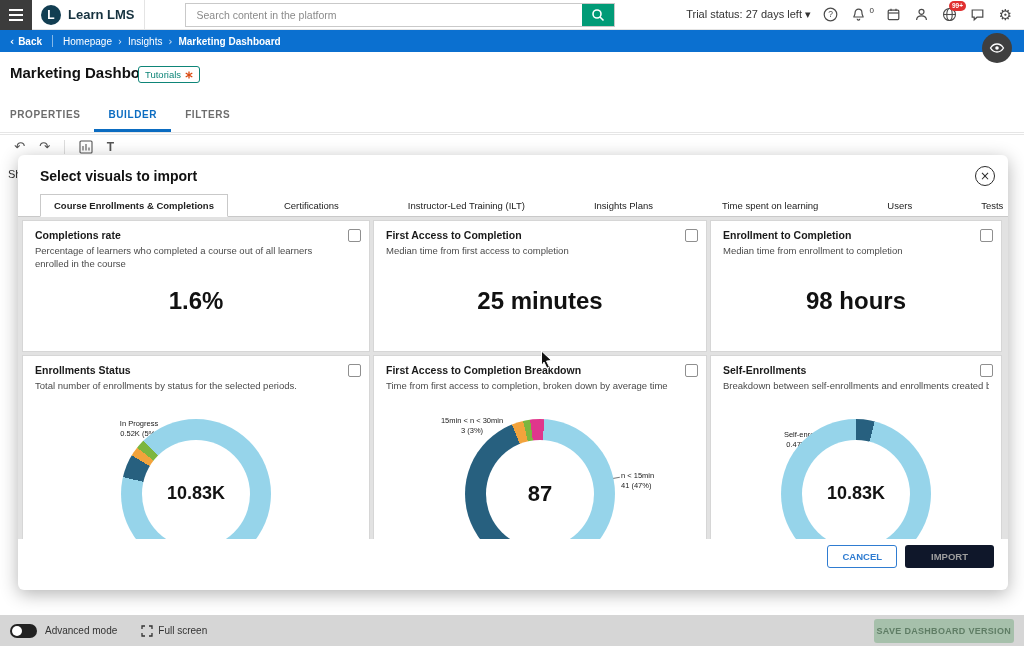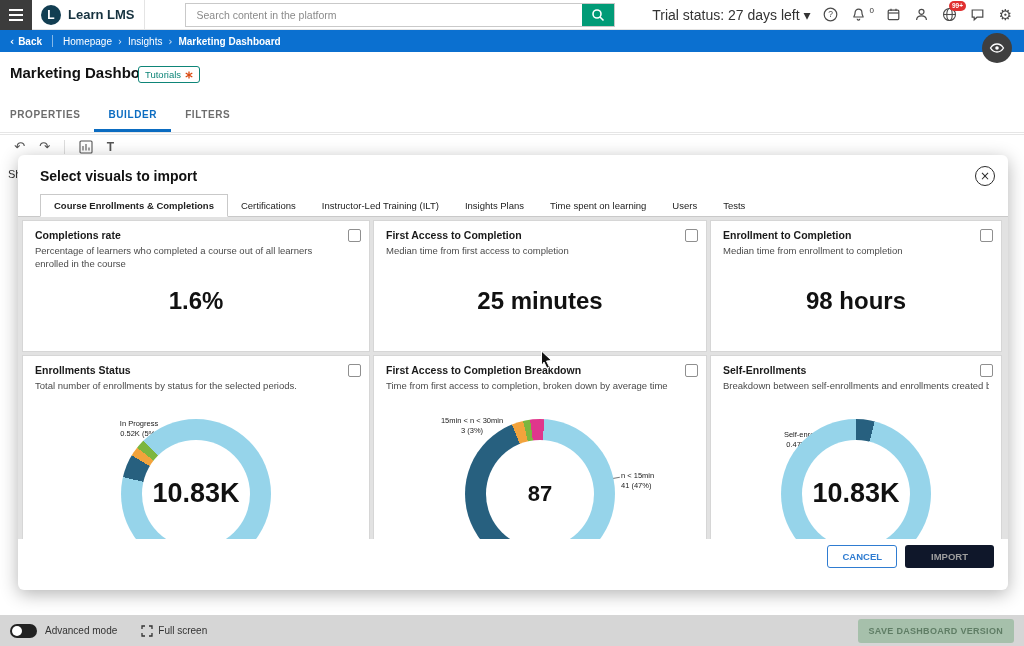--- a/index.html
+++ b/index.html
@@ -17,21 +17,21 @@
   .logo-circle { width:20px; height:20px; border-radius:50%; background:#123e52; color:#fff;
                  display:flex; align-items:center; justify-content:center; font-weight:bold; font-size:12px; }
   .logo-text { font-weight:bold; font-size:13px; color:#16323f; white-space:nowrap; }
   .tb-div { width:1px; align-self:stretch; background:#e4e4e4; }
   .search { margin-left:40px; width:430px; height:24px; border:1px solid #c9c9c9; display:flex; background:#fff; }
   .search input { flex:1; border:none; outline:none; font-size:10.5px; color:#333; padding:0 10px;
                   font-family:"Liberation Sans", sans-serif; }
   .search input::placeholder { color:#8a8a8a; }
   .search-btn { width:32px; background:#019b77; display:flex; align-items:center; justify-content:center; cursor:pointer; }
   .tb-right { margin-left:auto; display:flex; align-items:center; gap:11px; padding-right:10px; }
-  .trial { font-size:14px; color:#333; white-space:nowrap; cursor:pointer; }
+  .trial { font-size:11px; color:#333; white-space:nowrap; cursor:pointer; }
   .tb-icon { position:relative; width:17px; height:17px; display:flex; align-items:center;
              justify-content:center; color:#4a4a4a; cursor:pointer; }
   .badge { position:absolute; top:-5px; right:-8px; background:#e03131; color:#fff; font-size:6.5px;
            font-weight:bold; padding:1px 3px; border-radius:6px; line-height:1.2; }
   .bell-count { font-size:8px; color:#333; margin-left:-8px; margin-top:-8px; }
 
   
   .bluebar { position:absolute; top:30px; left:0; right:0; height:22px; background:#0b70d0;
              color:#fff; display:flex; align-items:center; font-size:10px; z-index:3; }
   .back { display:flex; align-items:center; gap:4px; padding:0 10px; font-weight:bold; cursor:pointer; }
@@ -63,58 +63,58 @@
 
   
   .modal { position:absolute; top:155px; left:18px; width:990px; height:435px; background:#fff;
            border-radius:6px; box-shadow:0 4px 18px rgba(0,0,0,.3); z-index:10; overflow:hidden; }
   .m-close { position:absolute; top:11px; right:13px; width:20px; height:20px; border:1.5px solid #2b2b2b;
              border-radius:50%; display:flex; align-items:center; justify-content:center; font-size:12px;
              color:#2b2b2b; cursor:pointer; }
   .m-title { padding:13px 0 0 22px; font-size:14px; font-weight:bold; color:#111; }
   .m-sub { padding:5px 0 0 22px; font-size:9.5px; color:#555; }
   .m-tabs { display:flex; align-items:flex-end; margin-top:10px; padding-left:22px;
-            border-bottom:1px solid #c9c9c9; height:23px; }
+            border-bottom:1px solid #c9c9c9; height:23px;gap:43px; }
   .m-tab { font-size:9.5px; color:#222; padding:5px 13px; white-space:nowrap; cursor:pointer; }
   .m-tab.active { border:1px solid #c9c9c9; border-bottom:1px solid #fff; background:#fff;
                   font-weight:bold; margin-bottom:-1px; }
   .m-content { height:322px; background:#e2e2e2; padding:3px 4px; display:grid;
                grid-template-columns:348px 334px 292px; grid-template-rows:132px 240px; gap:3px; overflow:hidden; }
   .card { position:relative; background:#fff; border:1px solid #d6d6d6; padding:8px 12px; cursor:pointer; }
   .card .ttl { font-weight:bold; font-size:10.5px; color:#1a1a1a; padding-right:26px; }
   .card .desc { font-size:9.5px; color:#4a4a4a; margin-top:4px; line-height:1.35; padding-right:26px; }
   .desc.clip { white-space:nowrap; overflow:hidden; }
   .checkbox { position:absolute; top:8px; right:8px; width:13px; height:13px; border:1px solid #8f8f8f;
               border-radius:2px; background:#fff; cursor:pointer; }
   .metric { position:absolute; left:0; right:0; top:66px; text-align:center; font-size:24px;
             font-weight:bold; color:#111; }
   .chartbox { position:relative; width:230px; margin:10px auto 0; }
   .donut { position:relative; width:150px; height:150px; border-radius:50%; margin:26px auto 0; }
   .hole { position:absolute; inset:21px; border-radius:50%; background:#fff; display:flex;
-          align-items:center; justify-content:center; font-weight:bold; font-size:27px; color:#111; }
+          align-items:center; justify-content:center; font-weight:bold; font-size:18px; color:#111; }
   .anno { position:absolute; font-size:7.5px; line-height:1.3; color:#1a1a1a; text-align:center; }
   .anno span { display:block; }
   .aline { position:absolute; height:1px; background:#777; transform-origin:left center; }
   .m-footer { height:34px; display:flex; align-items:center; justify-content:flex-end; gap:8px; padding-right:14px; }
   .btn-cancel { border:1px solid #2f7cd1; color:#2f7cd1; background:#fff; font-size:9.5px; font-weight:bold;
                 padding:5px 14px; border-radius:3px; cursor:pointer; }
   .btn-import { background:#0f172a; color:#9e9e9e; font-size:9.5px; font-weight:bold; border:none;
                 padding:6px 26px; border-radius:3px; cursor:default; }
 
   .cursor { position:absolute; top:350px; left:540px; z-index:20; pointer-events:none; }
 
   
   .bottombar { position:absolute; left:0; right:0; top:615px; height:31px; background:#d6d6d6;
                display:flex; align-items:center; gap:8px; padding:0 10px; z-index:2; }
   .toggle { width:27px; height:14px; border-radius:7px; background:#222; position:relative; cursor:pointer; }
   .toggle .knob { position:absolute; left:2px; top:2px; width:10px; height:10px; border-radius:50%; background:#fff; }
   .bb-label { font-size:10px; color:#333; }
   .fs { display:flex; align-items:center; gap:5px; margin-left:16px; cursor:pointer; }
   .save-btn { margin-left:auto; background:#a6c0ab; color:#5f7d65; font-size:9px; font-weight:bold;
-              padding:7px 11px; border-radius:3px; border:none; letter-spacing:.3px; cursor:default; }
+              padding:7px 3px; border-radius:3px; border:none; letter-spacing:.3px; cursor:default; }
 </style>
 </head>
 <body>
 
 <header class="topbar">
   <div class="menu-btn">
       <i></i>
       <i></i>
       <i></i>
     </div>

